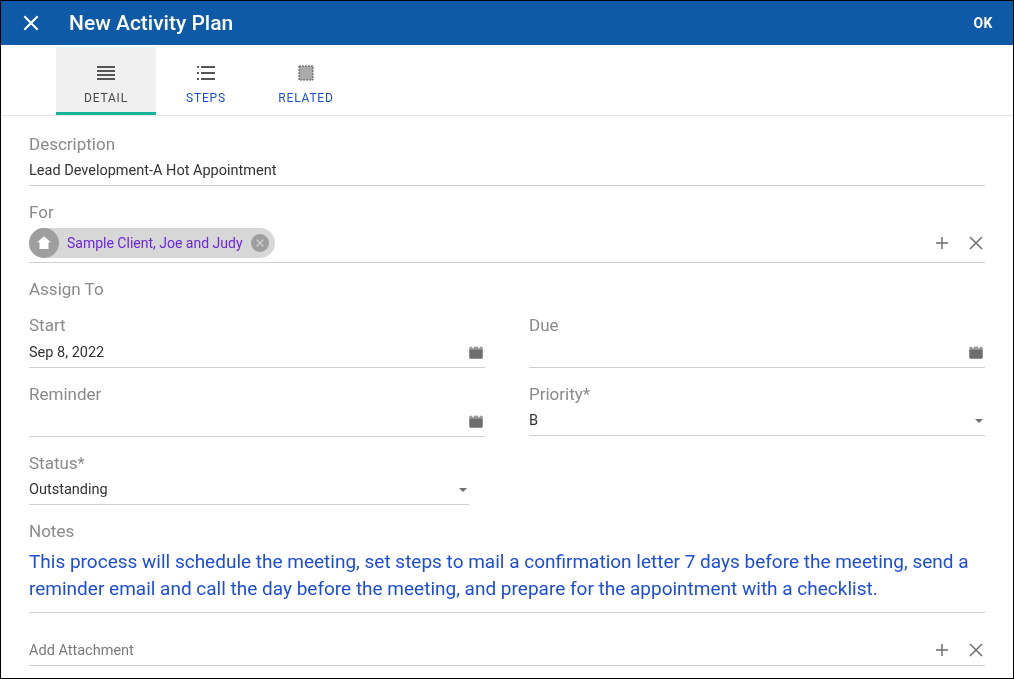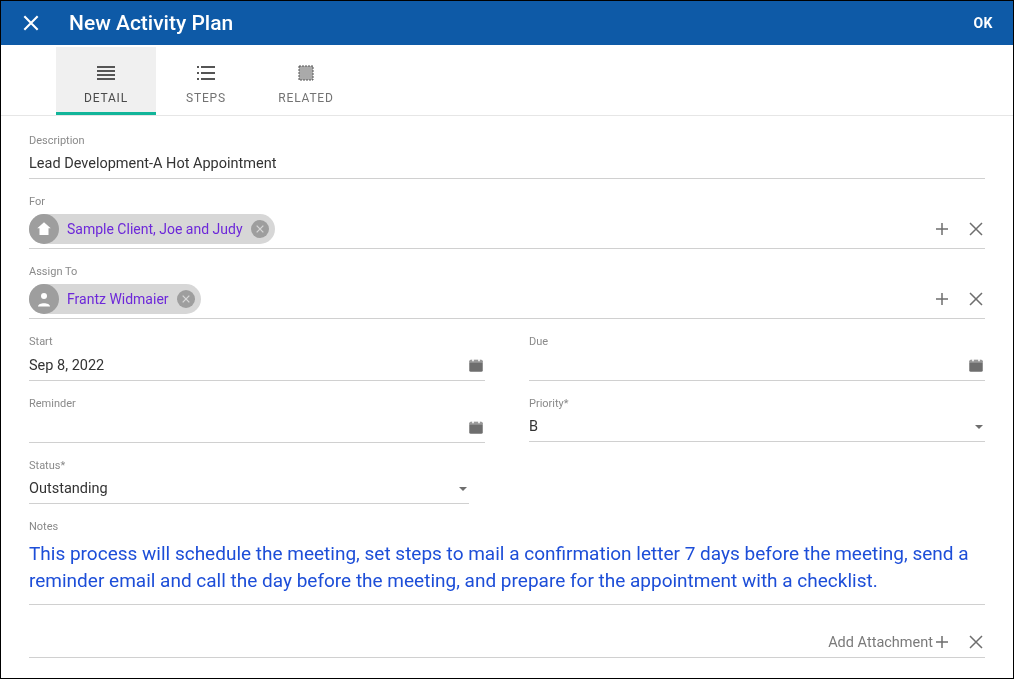--- a/index.html
+++ b/index.html
@@ -50,21 +50,21 @@
     margin-top: 2px;
     padding-left: 55px;
   }
   .tab {
     display: flex;
     flex-direction: column;
     align-items: center;
     justify-content: center;
     padding: 14px 18px 10px;
     cursor: pointer;
-    color: #737373;
+    color: #1d4ed8;
     font-size: 12px;
     letter-spacing: 0.8px;
     position: relative;
     min-width: 100px;
   }
   .tab.active {
     background: #f0f0f0;
     color: #4a4a4a;
   }
   .tab.active::after {
@@ -73,21 +73,21 @@
     left: 0; right: 0; bottom: 0;
     height: 3px;
     background: #12b59a;
   }
   .tab-icon { width: 24px; height: 24px; margin-bottom: 6px; fill: #555; }
   .content {
     padding: 18px 28px 30px 28px;
   }
   .field { margin-bottom: 16px; }
   .field-label {
-    font-size: 11px;
+    font-size: 17px;
     color: #8a8a8a;
     margin-bottom: 4px;
     display: block;
   }
   .field-value {
     font-size: 14.5px;
     color: #333;
     border-bottom: 1px solid #d0d0d0;
     padding: 4px 0 6px 0;
     min-height: 24px;
@@ -146,21 +146,20 @@
     line-height: 1.4;
     padding: 4px 0 10px 0;
     border-bottom: 1px solid #d0d0d0;
   }
   .attach {
     margin-top: 28px;
     display: flex;
     align-items: center;
     border-bottom: 1px solid #d0d0d0;
     padding-bottom: 6px;
-    text-align: right;
   }
   .attach-label { font-size: 14.5px; color: #7a7a7a; flex: 1; }
   ::-webkit-scrollbar { width: 16px; }
   ::-webkit-scrollbar-track { background: #f1f1f1; }
   ::-webkit-scrollbar-thumb { background: #c1c1c1; }
 </style>
 </head>
 <body>
 
 <div class="header">
@@ -234,44 +233,20 @@
             </svg>
         <svg viewBox="0 0 24 24">
               <path d="M4 4 L20 20 M20 4 L4 20"></path>
             </svg>
       </div>
     </div>
   </div>
 
   <div class="field">
     <span class="field-label">Assign To</span>
-    <div class="chip-row">
-      <div class="chip">
-        <div class="chip-avatar">
-          <svg viewBox="0 0 24 24">
-                <circle cx="12" cy="8" r="4"></circle>
-                <path d="M4 22 C4 16 20 16 20 22 Z"></path>
-              </svg>
-        </div>
-        <span>Frantz Widmaier</span>
-        <div class="chip-remove">
-          <svg viewBox="0 0 24 24">
-                <path d="M4 4 L20 20 M20 4 L4 20"></path>
-              </svg>
-        </div>
-      </div>
-      <div class="row-actions">
-        <svg viewBox="0 0 24 24">
-              <path d="M12 4 V20 M4 12 H20"></path>
-            </svg>
-        <svg viewBox="0 0 24 24">
-              <path d="M4 4 L20 20 M20 4 L4 20"></path>
-            </svg>
-      </div>
-    </div>
   </div>
 
   <div class="two-col">
     <div class="field">
       <span class="field-label">Start</span>
       <div class="field-value">
         <span>Sep 8, 2022</span>
         <svg class="cal-icon" viewBox="0 0 24 24">
               <rect x="3" y="5" width="18" height="16" rx="2"></rect>
               <rect x="3" y="5" width="18" height="4" fill="#fff" opacity="0.3"></rect>

